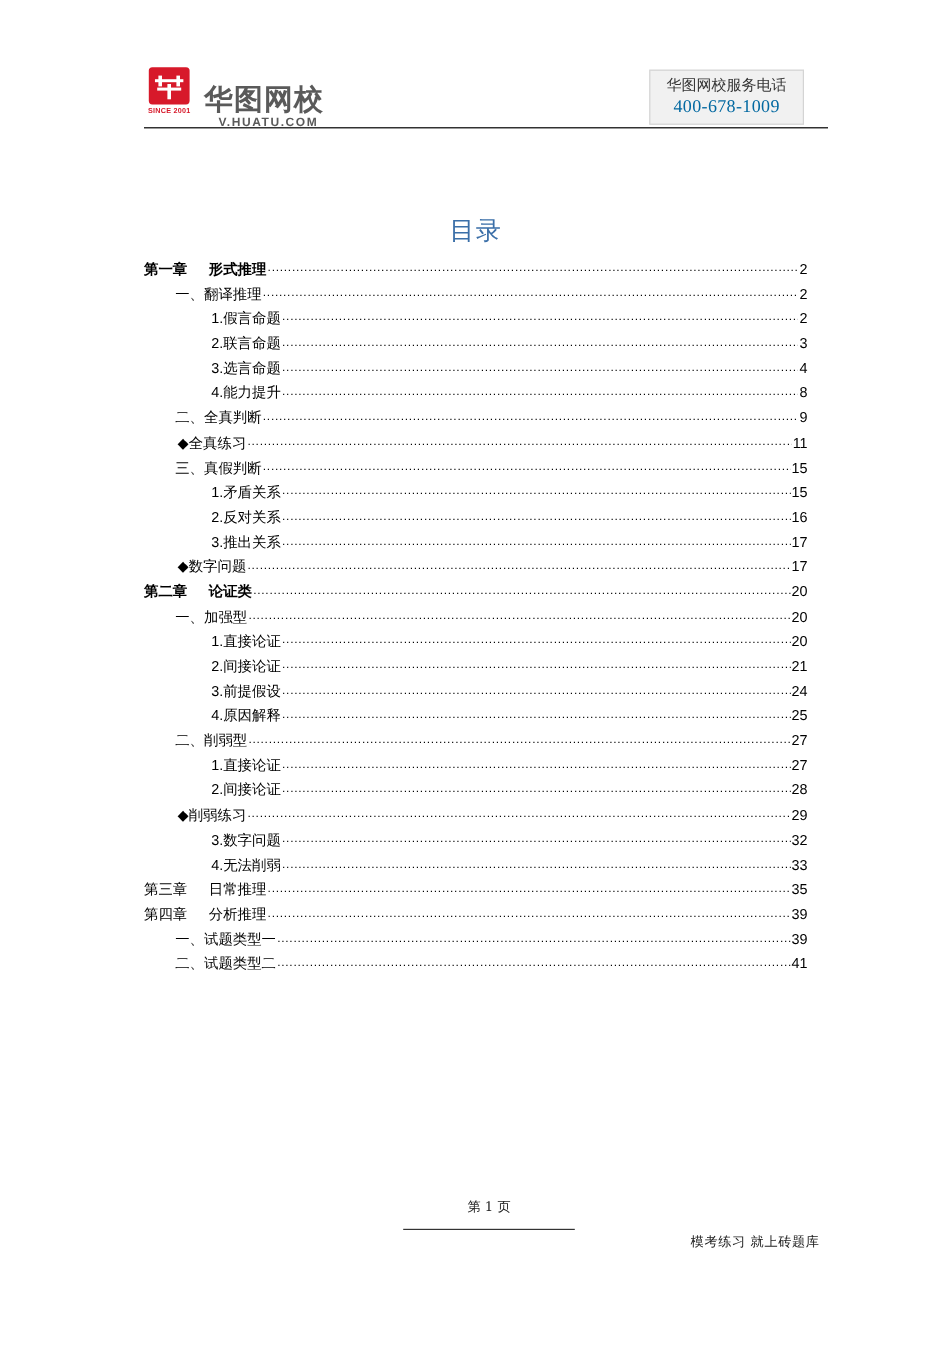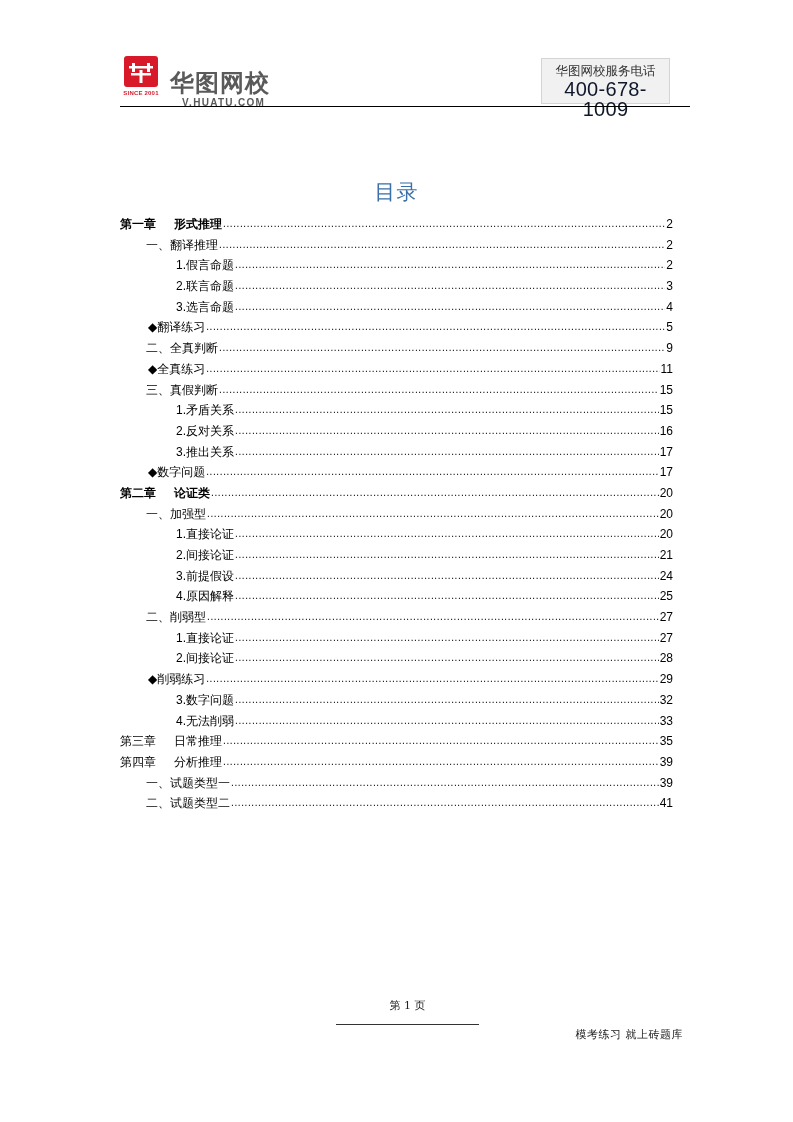--- a/index.html
+++ b/index.html
@@ -17,21 +17,21 @@
                 color: #d7192a; text-align: center; letter-spacing: 0.2px; margin-top: 3px; }
   .logo-text { margin-left: 8px; margin-top: 13px; }
   .logo-cn { font-family: "DejaVu Sans", sans-serif; font-size: 24px; font-weight: bold;
              color: #5a5a5a; letter-spacing: 1px; line-height: 28px; }
   .logo-url { font-family: "Liberation Sans", sans-serif; font-size: 10px; font-weight: bold;
               color: #5a5a5a; letter-spacing: 1.3px; margin-left: 12px; line-height: 12px; }
 
   .hotline { position: absolute; right: 20px; top: 2px; width: 127px; height: 44px;
              background: #f1f1f1; border: 1px solid #d4d4d4; text-align: center; }
   .hotline-label { font-size: 12.5px; color: #333; margin-top: 4px; line-height: 16px; }
-  .hotline-number { font-family: Liberation Sans, sans-serif; font-size: 20px; color: #0f172a;
+  .hotline-number { font-family: Liberation Serif, serif; font-size: 15px; color: #0369a1;
                     line-height: 20px; letter-spacing: 0.3px; }
 
   .header-rule { position: absolute; left: 120px; top: 106px; width: 570px; height: 1px; background: #000; }
 
   
   .toc-title { position: absolute; left: 0; top: 178px; width: 793px; text-align: center;
                font-family: "DejaVu Sans", sans-serif; font-size: 21px; color: #3b6fa8; letter-spacing: 1px; }
 
   
   .toc { position: absolute; left: 120px; top: 214px; width: 553px; }
@@ -104,24 +104,24 @@
     <div class="toc-row lvl-2">
       <span class="label"><span class="num">2.</span><span>联言命题</span></span>
       <span class="leader"></span>
       <span class="page">3</span>
     </div>
     <div class="toc-row lvl-2">
       <span class="label"><span class="num">3.</span><span>选言命题</span></span>
       <span class="leader"></span>
       <span class="page">4</span>
     </div>
-    <div class="toc-row lvl-d">
-      <span class="label"><span>◆</span><span>翻译练习</span></span>
-      <span class="leader"></span>
-      <span class="page">5</span>
+    <div class="toc-row lvl-2">
+      <span class="label"><span class="num">4.</span><span>能力提升</span></span>
+      <span class="leader"></span>
+      <span class="page">8</span>
     </div>
     <div class="toc-row lvl-1">
       <span class="label"><span>二、</span><span>全真判断</span></span>
       <span class="leader"></span>
       <span class="page">9</span>
     </div>
     <div class="toc-row lvl-d">
       <span class="label"><span>◆</span><span>全真练习</span></span>
       <span class="leader"></span>
       <span class="page">11</span>

